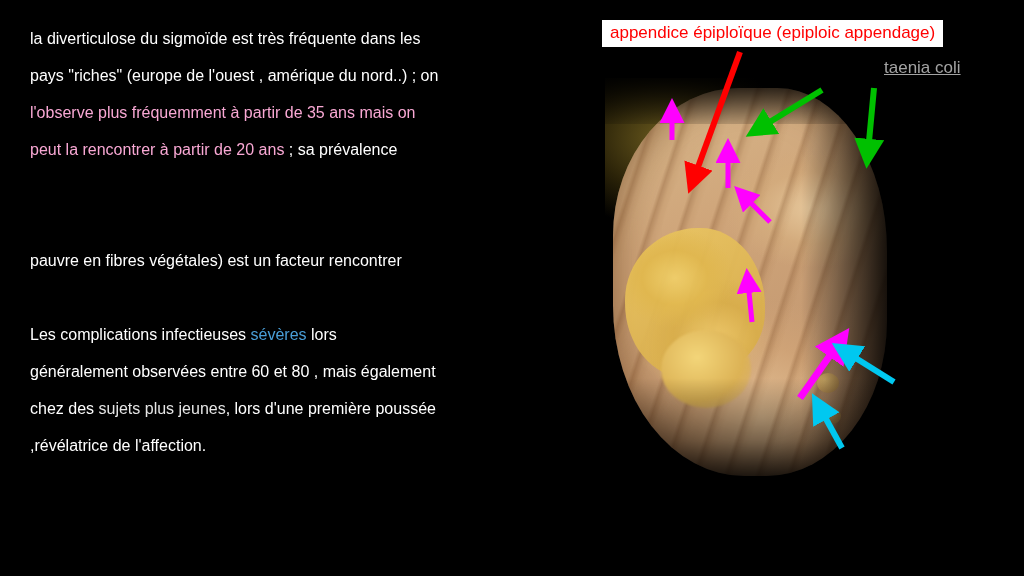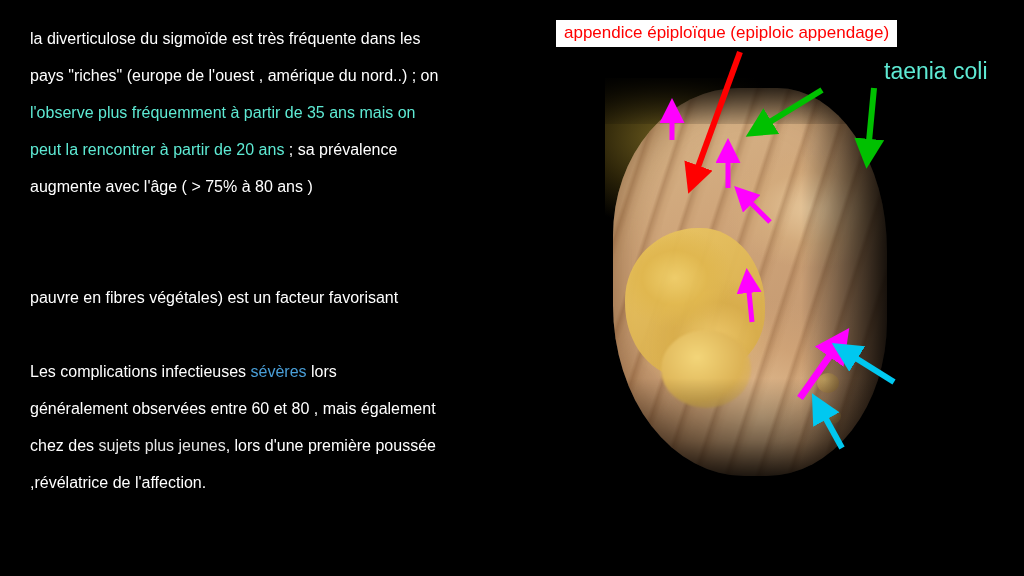--- a/index.html
+++ b/index.html
@@ -23,21 +23,21 @@
     top: 20px;
     width: 548px;
     color: #ffffff;
     font-size: 16px;
     line-height: 37px;
   }
   .para {
     margin: 0 0 37px 0;
   }
   .para:last-child { margin-bottom: 0; }
-  .hl-green  { color: #5eead4; }
+  .hl-green  { color: #f9a8d4; }
   .hl-blue   { color: #4a9fd8; text-align: right; }
   .hl-yellow { color: #e5e5e5; }
 
   
   #image-panel {
     position: absolute;
     left: 605px;
     top: 78px;
     width: 290px;
     height: 405px;
@@ -121,50 +121,50 @@
     position: absolute;
     background: #ffffff;
     color: #ff0000;
     font-size: 17px;
     padding: 3px 8px 4px 8px;
     white-space: nowrap;
     font-family: "Liberation Sans", sans-serif;
   }
   .label-plain {
     position: absolute;
-    color: #5eead4;
-    font-size: 23px;
+    color: #a3a3a3;
+    font-size: 17px;
     white-space: nowrap;
     font-family: "Liberation Sans", sans-serif;
+    text-decoration: underline;
   }
   #arrows-svg {
     position: absolute;
     left: 0; top: 0;
     width: 1024px; height: 576px;
     pointer-events: none;
   }
 </style>
 </head>
 <body>
 
 <div id="slide">
 
   <div id="text-column">
 
     <p class="para">
       <span>la diverticulose du sigmoïde est très fréquente dans les</span><br>
       <span>pays "riches" (europe de l'ouest , amérique du nord..) ; on</span><br>
       <span class="hl-green">l'observe plus fréquemment à partir de 35  ans mais on</span><br>
       <span class="hl-green">peut la rencontrer à partir de 20 ans</span><span> ; sa prévalence</span><br>
-      <span>augmente avec l'âge ( &gt; 75% à 80 ans )</span>
     </p>
 
     <p class="para">
       <br>
-      <span>pauvre en fibres végétales) est un facteur favorisant</span><br>
+      <span>pauvre en fibres végétales) est un facteur rencontrer</span><br>
     </p>
 
     <p class="para">
       <span>Les complications infectieuses </span><span class="hl-blue">sévères</span><span> lors</span><br>
       <span>généralement observées entre 60  et 80 , mais également</span><br>
       <span>chez des </span><span class="hl-yellow">sujets plus jeunes</span><span>, lors d'une première poussée</span><br>
       <span>,révélatrice de l'affection.</span>
     </p>
 
   </div>
@@ -226,17 +226,17 @@
     </g>
 
     <g>
       <line x1="894" y1="382" x2="846" y2="352" stroke="#00c8f0" stroke-width="6" marker-end="url(#ah-cyan)"></line>
     </g>
     <g>
       <line x1="842" y1="448" x2="820" y2="408" stroke="#00c8f0" stroke-width="6" marker-end="url(#ah-cyan)"></line>
     </g>
   </svg>
 
-  <div class="label-box" style="left:556px; top:20px;">appendice épiploïque (epiploic appendage)</div>
+  <div class="label-box" style="left:602px; top:20px;">appendice épiploïque (epiploic appendage)</div>
 
   <div class="label-plain" style="left:884px; top:58px;">taenia coli</div>
 
 </div>
 
 </body></html>

